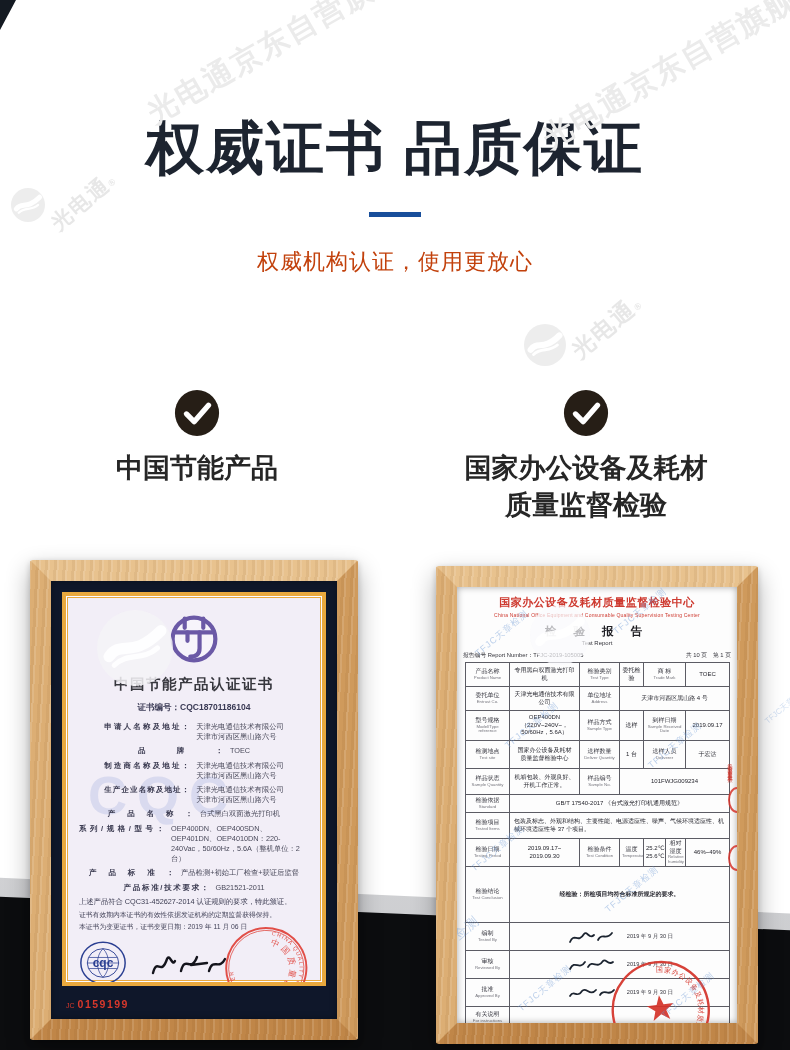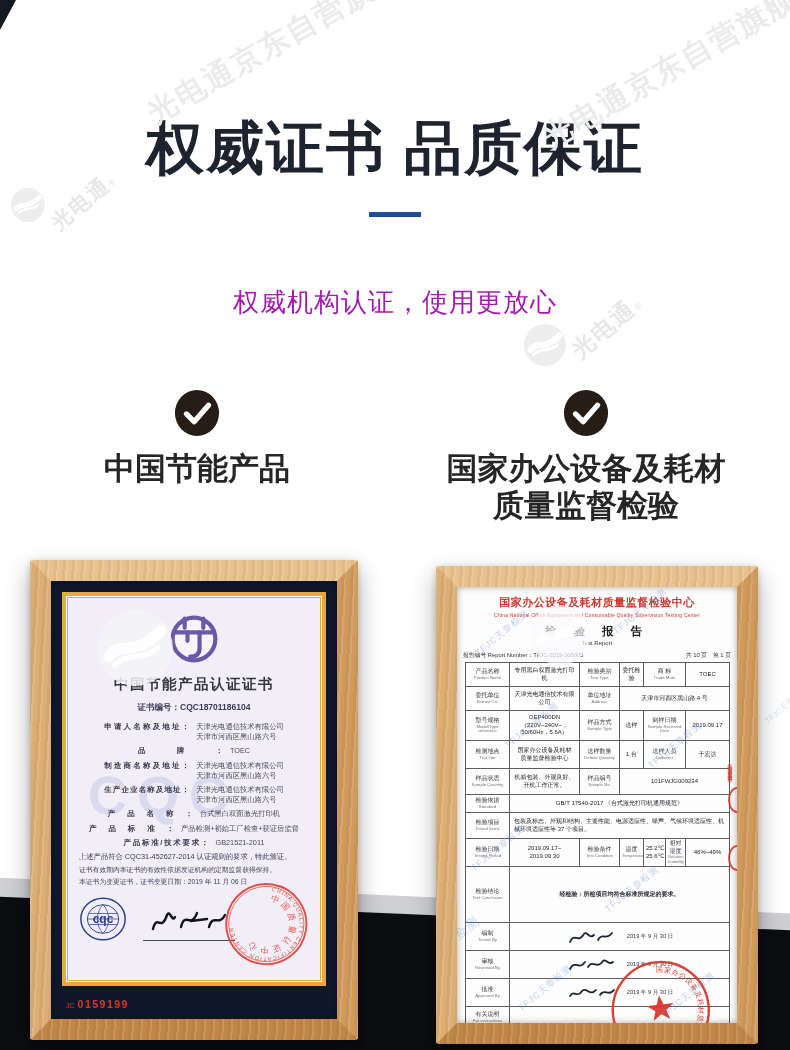--- a/index.html
+++ b/index.html
@@ -17,28 +17,28 @@
   .wm-brand-2{left:575px;top:338px;font-size:23px;}
   .wm-reg{font-size:9px;color:#e5e5e5;}
   .wm-circle{position:absolute;z-index:6;pointer-events:none;color:#ededed;}
   .wm-circle-3{color:rgba(244,243,247,.85);}
   .wm-circle-5{color:rgba(250,250,252,.7);}
   .corner-tl{position:absolute;left:0;top:0;width:16px;height:30px;background:#141a22;clip-path:polygon(0 0,100% 0,0 100%);z-index:7;}
 
   
   .hero-title{position:absolute;left:0;right:0;top:110px;text-align:center;font-size:58px;font-weight:900;letter-spacing:2px;color:#1d2430;z-index:1;}
   .hero-divider{position:absolute;left:369px;top:212px;width:52px;height:5px;background:#184e9b;z-index:1;}
-  .hero-subtitle{position:absolute;left:0;right:0;top:247px;text-align:center;font-size:26px;color:#a21caf;letter-spacing:1px;z-index:1;margin-top:38px;}
+  .hero-subtitle{position:absolute;left:0;right:0;top:247px;text-align:center;font-size:22px;color:#c2410c;letter-spacing:1px;z-index:1;}
 
   
   .feature{position:absolute;top:388px;width:300px;text-align:center;z-index:1;}
   .feature-left{left:47px;}
   .feature-right{left:436px;}
   .check-wrap{display:inline-block;width:48px;height:50px;}
-  .feature-label{margin-top:8px;font-size:31px;color:#262626;line-height:37px;font-weight:600;}
+  .feature-label{margin-top:8px;font-size:27px;color:#262626;line-height:37px;font-weight:600;}
 
   
   .floor-edge{position:absolute;inset:0;z-index:0;clip-path:polygon(0 83.6%,100% 87.0%,100% 88.8%,0 85.6%);background:linear-gradient(180deg,#fdfdfd,#c7c8cb);}
   .floor-black{position:absolute;inset:0;z-index:0;clip-path:polygon(0 85.4%,100% 88.6%,100% 100%,0 100%);background:linear-gradient(180deg,#25272a,#0c0d0f 55%);}
 
   
   .frame{position:absolute;z-index:2;border-style:solid;border-width:21px;
     border-top-color:#e8c28e;border-left-color:#dcae74;border-right-color:#cf9a5c;border-bottom-color:#c08648;
     background:#fff;border-radius:3px;
     box-shadow:0 10px 24px rgba(0,0,0,.32),0 2px 6px rgba(0,0,0,.18);}
@@ -174,20 +174,24 @@
             <div class="f-row">
                 <span class="f-label">生产企业名称及地址：</span>
                 <span class="f-val">天津光电通信技术有限公司
 天津市河西区黑山路六号</span>
               </div>
             <div class="f-row">
                 <span class="f-label">产品名称：</span>
                 <span class="f-val">台式黑白双面激光打印机</span>
               </div>
             <div class="f-row">
+                <span class="f-label">系列/规格/型号：</span>
+                <span class="f-val">OEP400DN、OEP400SDN、OEP401DN、OEP4010DN：220-240Vac，50/60Hz，5.6A（整机单位：2台）</span>
+              </div>
+            <div class="f-row">
                 <span class="f-label">产品标准：</span>
                 <span class="f-val">产品检测+初始工厂检查+获证后监督</span>
               </div>
             <div class="f-row">
                 <span class="f-label">产品标准/技术要求：</span>
                 <span class="f-val">GB21521-2011</span>
               </div>
           </div>
 
           <div class="lc-line">上述产品符合 CQC31-452627-2014 认证规则的要求，特此颁证。</div>

